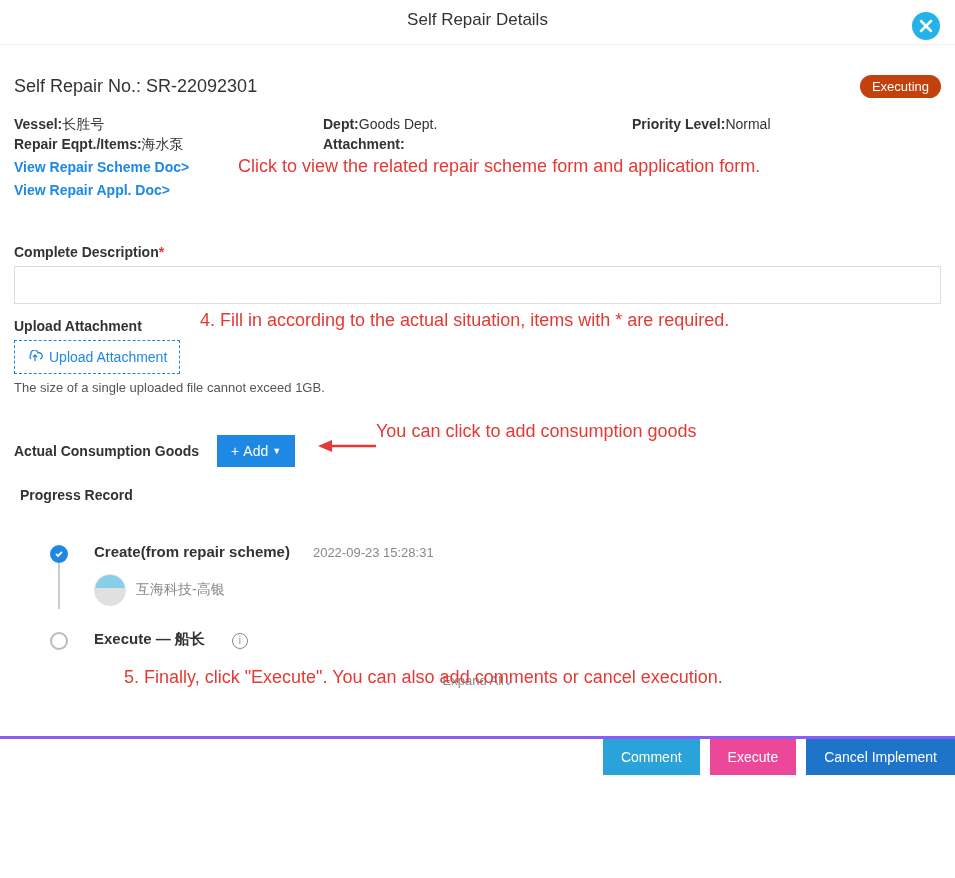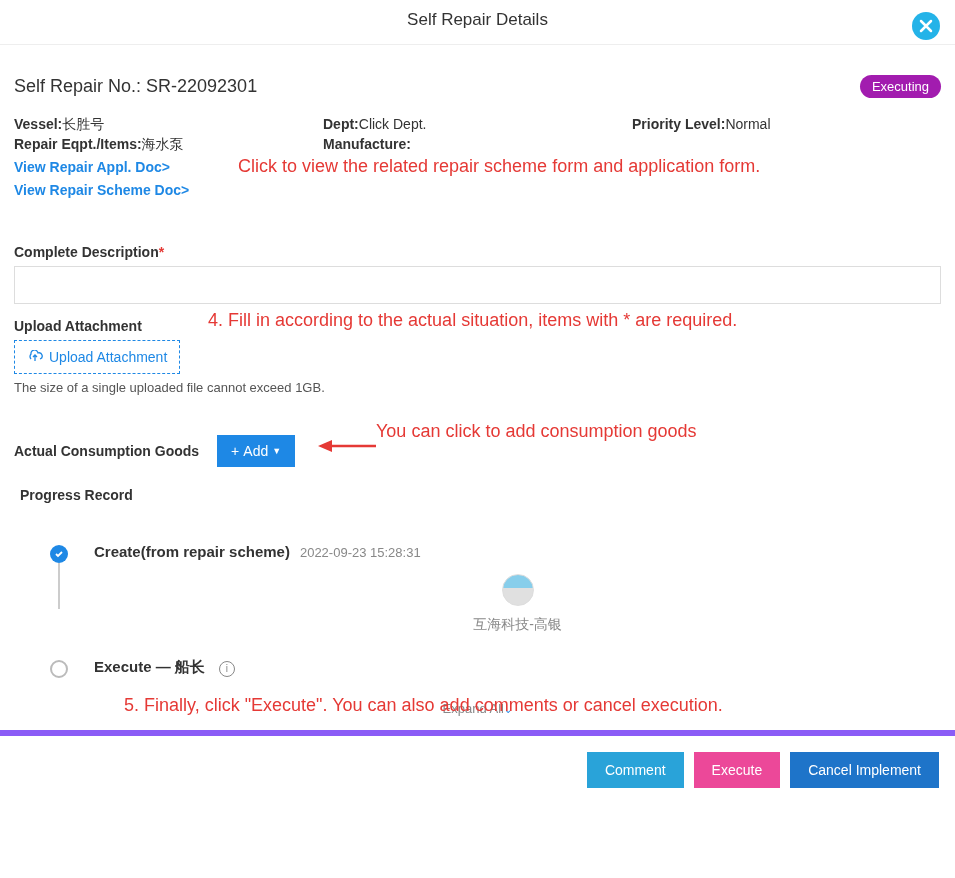--- a/index.html
+++ b/index.html
@@ -4,21 +4,21 @@
 <style>
 * { box-sizing: border-box; margin: 0; padding: 0; }
 body { font-family: "Segoe UI", Arial, sans-serif; background: #fff; color: #333; width: 955px; }
 .header { text-align: center; padding: 10px 0 14px; position: relative; border-bottom: 1px solid #eee; }
 .header-title { font-size: 17px; color: #333; }
 .close-btn { position: absolute; right: 15px; top: 12px; width: 28px; height: 28px; border-radius: 50%; background: #24b3e8; display: flex; align-items: center; justify-content: center; cursor: pointer; }
 .close-btn svg { width: 14px; height: 14px; }
 .content { padding: 12px 14px 0; }
 .title-row { display: flex; justify-content: space-between; align-items: center; margin-top: 18px; margin-bottom: 18px; }
 .sr-title { font-size: 18px; font-weight: normal; color: #333; }
-.status-badge { background: #a21caf; color: #fff; padding: 4px 12px; border-radius: 12px; font-size: 13px; }
+.status-badge { background: #c2410c; color: #fff; padding: 4px 12px; border-radius: 12px; font-size: 13px; }
 .info-row { display: flex; margin-bottom: 2px; font-size: 14px; color: #333; }
 .info-col { flex: 1; }
 .info-label { font-weight: bold; }
 .links { margin-top: 4px; margin-bottom: 10px; }
 .link { color: #1e88e5; font-size: 14px; font-weight: bold; cursor: pointer; display: inline-block; margin-bottom: 6px; }
 .annotation-red { color: #e53935; font-size: 18px; position: absolute; font-family: Arial, sans-serif; }
 .form-section { margin-top: 40px; }
 .form-row { display: flex; gap: 16px; margin-bottom: 10px;}
 .form-field { flex: 1; }
 .field-label { font-size: 14px; font-weight: bold; margin-bottom: 6px; display: block; }
@@ -32,29 +32,29 @@
 .add-btn { background: #1e88e5; color: #fff; border: none; padding: 8px 14px; font-size: 14px; display: inline-flex; align-items: center; gap: 4px; cursor: pointer; }
 .arrow-svg { position: absolute; left: 302px; top: -4px; }
 .progress-title { font-size: 14px; font-weight: bold; margin-top: 18px; margin-bottom: 40px; padding-left: 6px;}
 .timeline { padding-left: 36px; position: relative; }
 .timeline-item { position: relative; padding-left: 44px; margin-bottom: 24px; }
 .timeline-dot { position: absolute; left: 0; top: 2px; width: 18px; height: 18px; border-radius: 50%; display: flex; align-items: center; justify-content: center; }
 .dot-done { background: #1e88e5; }
 .dot-done svg { width: 10px; height: 10px; }
 .dot-pending { border: 2px solid #bbb; background: #fff; }
 .timeline-line { position: absolute; left: 8px; top: 20px; width: 2px; height: 46px; background: #ccc; }
-.step-main { display: flex; align-items: baseline; gap: 10px; }
+.step-main { display: flex; align-items: baseline; gap: 23px; }
 .step-title { font-size: 15px; font-weight: bold; }
 .step-time { font-size: 13px; color: #888; }
-.step-sub { display: flex; align-items: center; gap: 10px; margin-top: 14px; flex-direction: column; }
+.step-sub { display: flex; align-items: center; gap: 10px; margin-top: 14px; }
 .avatar { width: 32px; height: 32px; border-radius: 50%; background: linear-gradient(#87ceeb 0 45%, #e0e0e0 45% 100%); border: 1px solid #ddd; }
 .step-user { font-size: 14px; color: #888; }
 .step-info-icon { display: inline-flex; width: 16px; height: 16px; border: 1px solid #888; border-radius: 50%; align-items: center; justify-content: center; font-size: 10px; color: #888; margin-left: 4px;}
 .expand-all { text-align: center; color: #888; font-size: 13px; margin-top: 4px; margin-bottom: 14px; cursor: pointer;}
-.footer { border-top: 6px solid #8b5cf6; padding: 16px; display: flex; justify-content: flex-end; gap: 10px; margin-top: 14px;}
+.footer { border-top: 3px solid #8b5cf6; display: flex; justify-content: flex-end; gap: 10px; margin-top: 48px;}
 .footer-btn { border: none; padding: 10px 18px; font-size: 14px; cursor: pointer; color: #fff; }
 .btn-comment { background: #29a3d9; }
 .btn-execute { background: #ec4899; }
 .btn-cancel { background: #1e74c9; }
 .rel { position: relative; }
 </style>
 </head>
 <body>
 
 <div class="header">
@@ -67,37 +67,37 @@
 </div>
 
 <div class="content rel">
   <div class="title-row">
     <span class="sr-title">Self Repair No.: SR-22092301</span>
     <span class="status-badge">Executing</span>
   </div>
 
   <div class="info-row">
     <div class="info-col"><span class="info-label">Vessel:</span><span>长胜号</span></div>
-    <div class="info-col"><span class="info-label">Dept:</span><span>Click Dept.</span></div>
+    <div class="info-col"><span class="info-label">Dept:</span><span>Goods Dept.</span></div>
     <div class="info-col"><span class="info-label">Priority Level:</span><span>Normal</span></div>
   </div>
   <div class="info-row">
     <div class="info-col"><span class="info-label">Repair Eqpt./Items:</span><span>海水泵</span></div>
-    <div class="info-col"><span class="info-label">Manufacture:</span></div>
+    <div class="info-col"><span class="info-label">Attachment:</span></div>
     <div class="info-col"></div>
   </div>
 
   <div class="links rel">
+    <div><span class="link">View Repair Scheme Doc&gt;</span></div>
     <div><span class="link">View Repair Appl. Doc&gt;</span></div>
-    <div><span class="link">View Repair Scheme Doc&gt;</span></div>
     <span class="annotation-red" style="left:224px; top:-2px;">Click to view the related repair scheme form and application form.</span>
   </div>
 
   <div class="form-section rel">
-    <span class="annotation-red" style="left:194px; top:66px;text-align:right;">4. Fill in according to the actual situation, items with * are required.</span>
+    <span class="annotation-red" style="left:186px; top:66px;text-align:right;">4. Fill in according to the actual situation, items with * are required.</span>
     <div class="form-row" style="margin-top:30px;">
       <div class="form-field">
         <label class="field-label"><span>Complete Description</span><span class="req">*</span></label>
         <input class="text-input" type="text" style="">
       </div>
     </div>
   </div>
 
   <div class="upload-section">
     <span class="field-label" style="display:block;">Upload Attachment</span>

